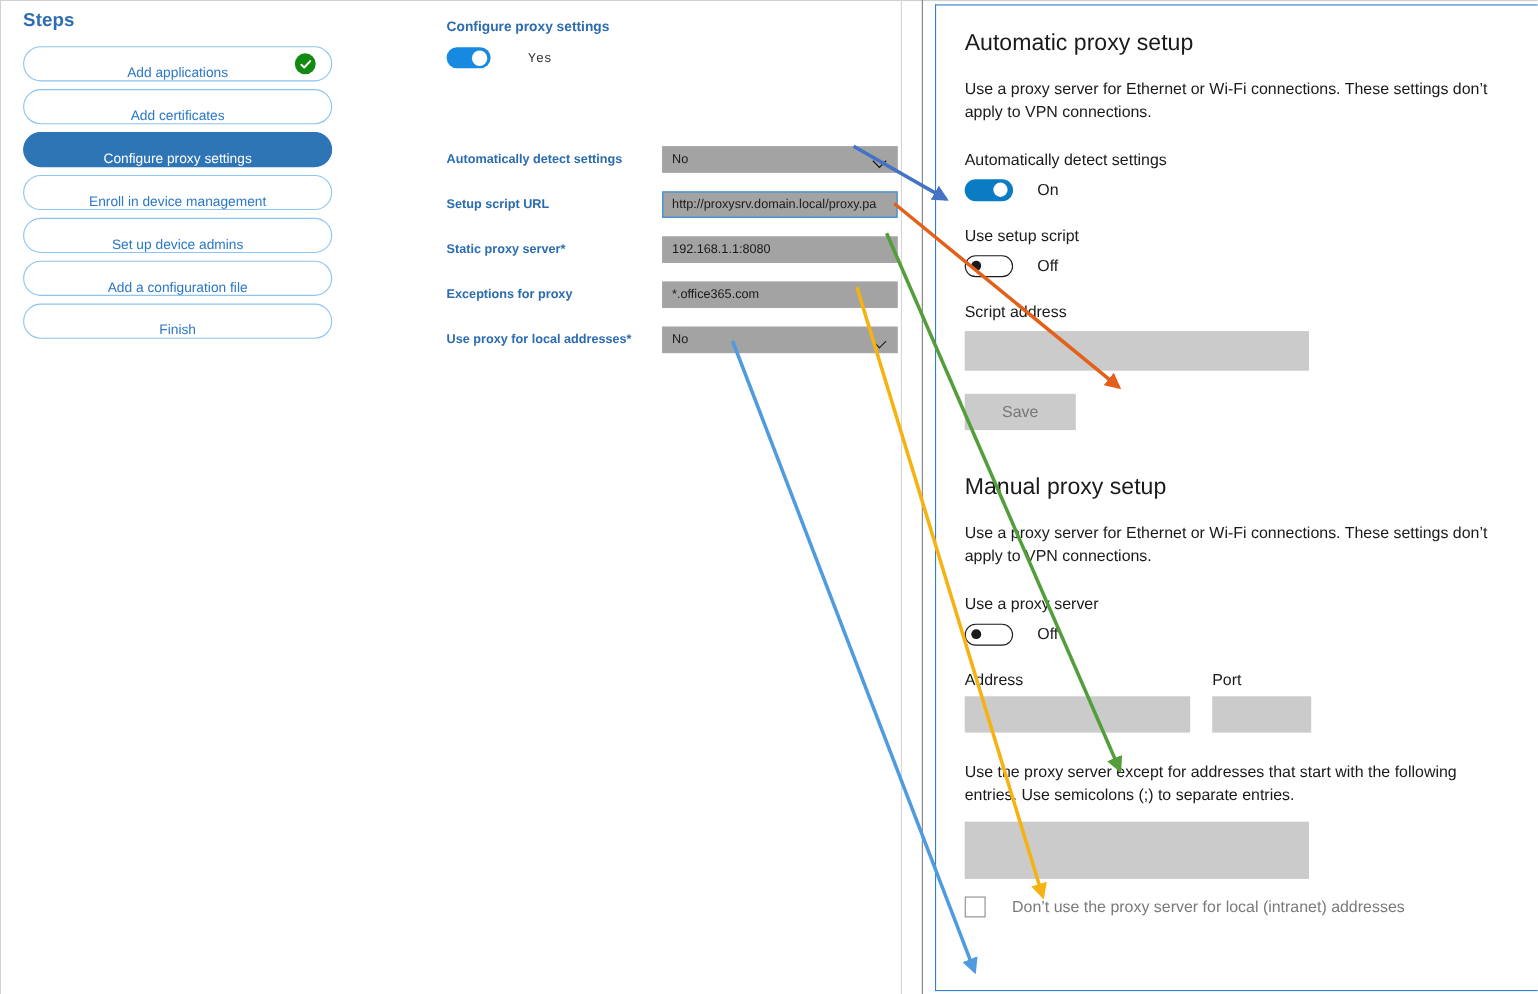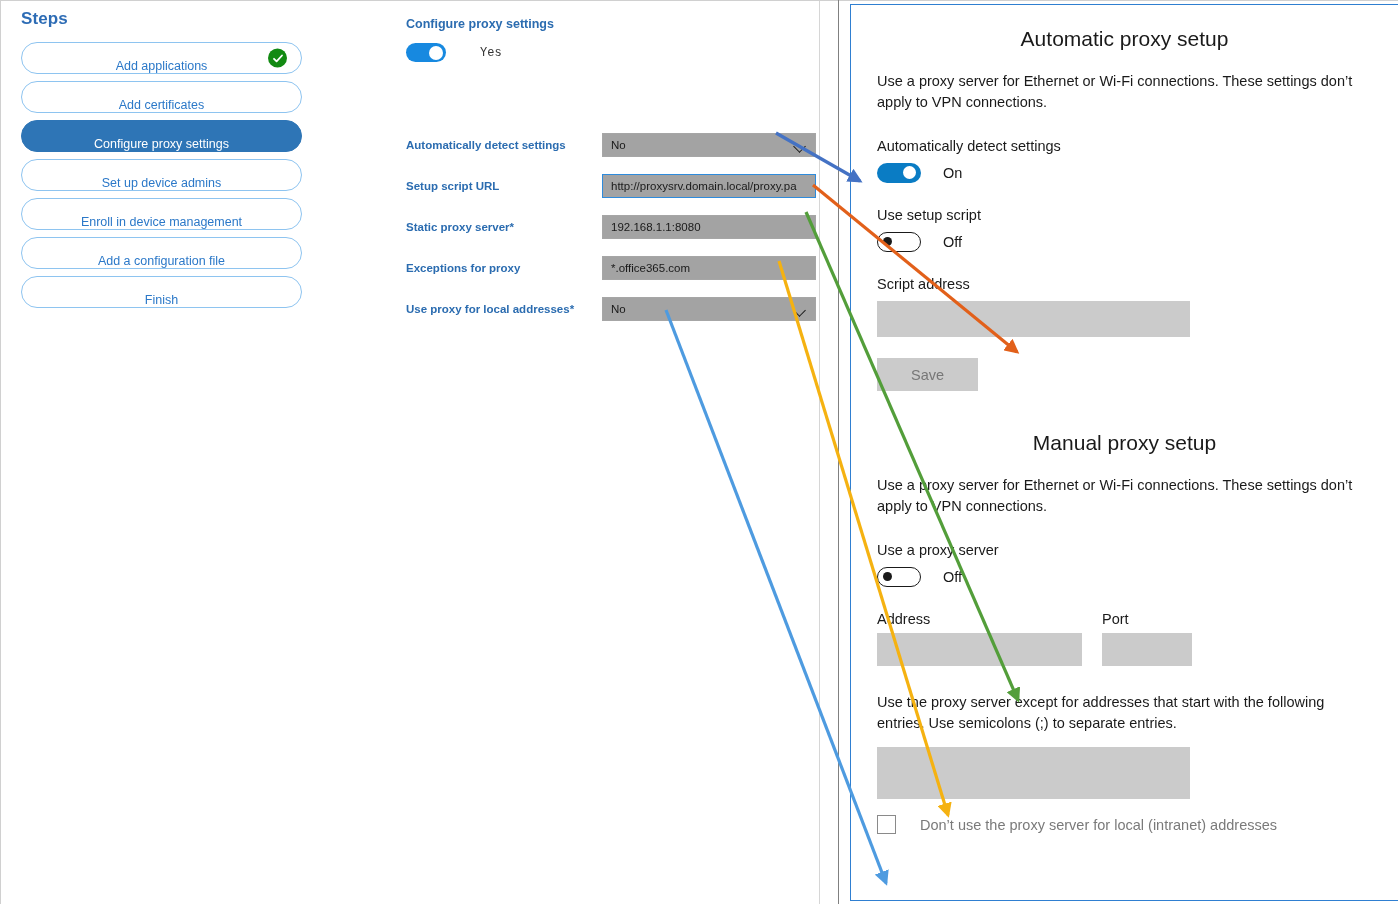--- a/index.html
+++ b/index.html
@@ -127,21 +127,20 @@
     width: 548px; height: 897px;
     background: #ffffff;
     border: 1.5px solid #2f7fd1;
     border-right: none;
     overflow: hidden;
   }
   .sp-inner { padding: 22px 26px 0 26px; }
   .sp-h1 {
     font-size: 21px; color: #1a1a1a; font-weight: normal;
     margin: 0 0 20px 0;
-    text-align: center;
   }
   .sp-h1.second { margin-top: 0; }
   .sp-para {
     font-size: 14.5px; color: #1a1a1a; line-height: 1.42;
     max-width: 500px; margin-bottom: 26px;
   }
   .sp-label { font-size: 14.5px; color: #1a1a1a; margin-bottom: 9px; }
   .w-toggle-row { display:flex; align-items:center; gap: 22px; margin-bottom: 24px; }
   .w-toggle {
     position: relative;
@@ -211,25 +210,25 @@
 
       <div class="step-item">
         <span>Add certificates</span>
       </div>
 
       <div class="step-item active">
         <span>Configure proxy settings</span>
       </div>
 
       <div class="step-item">
+        <span>Enroll in device management</span>
+      </div>
+
+      <div class="step-item">
         <span>Set up device admins</span>
-      </div>
-
-      <div class="step-item">
-        <span>Enroll in device management</span>
       </div>
 
       <div class="step-item">
         <span>Add a configuration file</span>
       </div>
 
       <div class="step-item">
         <span>Finish</span>
       </div>
 

